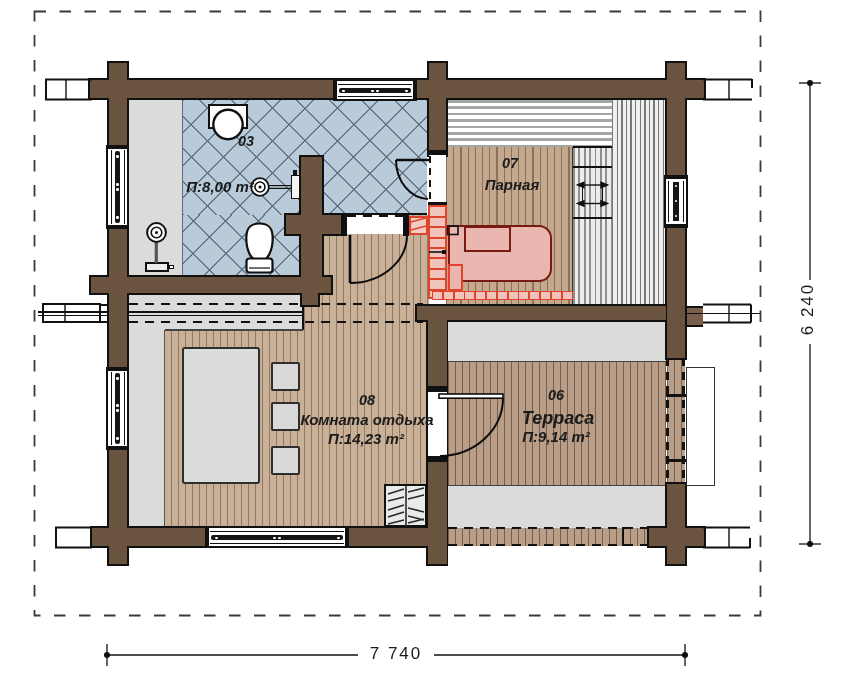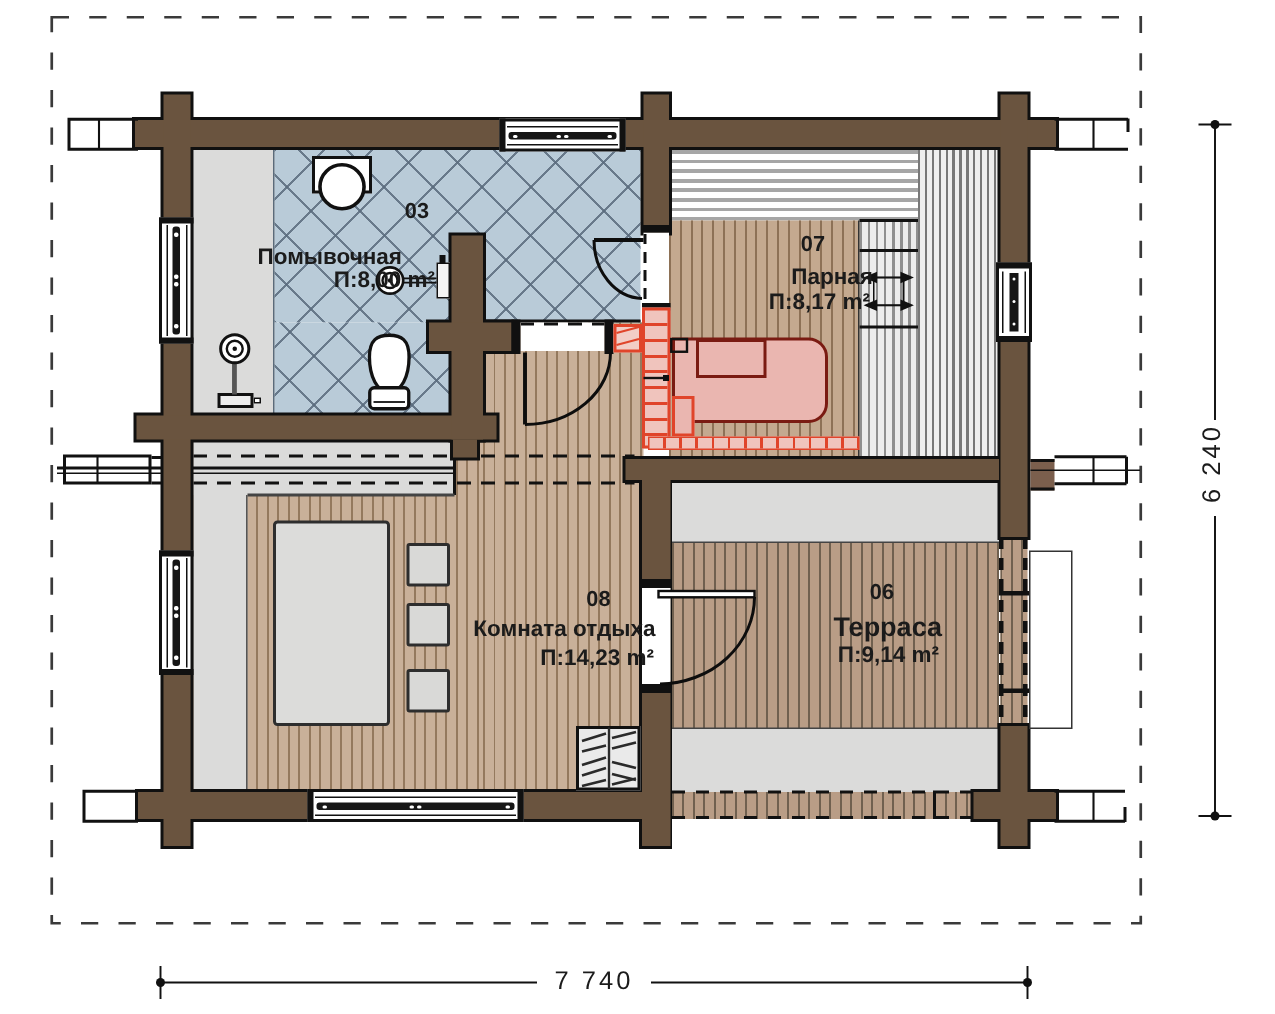--- a/index.html
+++ b/index.html
@@ -2,21 +2,21 @@
 <html><head>
 <meta charset="utf-8">
 <style>
 html,body{margin:0;padding:0;background:#fff;}
 #c{position:relative;width:850px;height:676px;background:#fff;overflow:hidden;
    font-family:"Liberation Sans",sans-serif;}
 #c div{position:absolute;}
 .wb{background:#101010;}
 .w{background:#6a543f;}
 .ln{background:#111;}
-.txt{color:#1b1b1b;font-weight:bold;text-align:right;white-space:nowrap;}
+.txt{color:#1b1b1b;font-weight:bold;text-align:center;white-space:nowrap;font-style:italic;}
 .wood1{background:#c9b099 repeating-linear-gradient(90deg,#94795e 0,#94795e 1.3px,transparent 1.3px,transparent 7px);}
 .wood3{background:#c4a98f repeating-linear-gradient(90deg,#8d7156 0,#8d7156 1.3px,transparent 1.3px,transparent 7.2px);}
 .wood4{background:#b99d86 repeating-linear-gradient(90deg,#70604f 0,#70604f 1.3px,transparent 1.3px,transparent 7px);}
 .gray{background:#dbdbda;}
 .blue{background-color:#b9cbd8;background-image:
   repeating-linear-gradient(45deg,rgba(90,107,125,.85) 0,rgba(90,107,125,.85) 1.4px,transparent 1.4px,transparent 23px),
   repeating-linear-gradient(-45deg,rgba(90,107,125,.85) 0,rgba(90,107,125,.85) 1.4px,transparent 1.4px,transparent 23px);}
 .hband{background:#fff repeating-linear-gradient(180deg,#a6a6a6 0,#a6a6a6 2.5px,transparent 2.5px,transparent 6.4px);}
 .vband{background:#efefef repeating-linear-gradient(90deg,#787878 0,#787878 1.5px,transparent 1.5px,transparent 4.6px);}
 .vband2{background:#ececec repeating-linear-gradient(90deg,#8f8f8f 0,#8f8f8f 1.8px,transparent 1.8px,transparent 5.4px);}
@@ -275,24 +275,22 @@
 <path d="M408,492 L424,488 M408,499 L424,495 M408,508 L424,512 M408,516 L424,520 M408,523 L424,519"></path>
 </g>
 <rect x="447.5" y="226" width="10.5" height="8.5" fill="none" stroke="#111" stroke-width="1.6"></rect>
 <path d="M429,252 L442,252" stroke="#111" stroke-width="1.6"></path>
 <rect x="442" y="250" width="4" height="4" fill="#111"></rect>
 
 <path d="M411,222 L426,218 M411,230 L426,226" stroke="#e0442a" stroke-width="1.4" fill="none"></path>
 </svg>
 
 <div class="txt" style="left:206px;top:133px;width:80px;font-size:14.5px;">03</div>
-<div class="txt" style="left:128px;top:163px;width:140px;font-size:15px;">Помывочная</div>
 <div class="txt" style="left:130px;top:178px;width:140px;font-size:15px;margin-left:20px;">П:8,00 m²</div>
 <div class="txt" style="left:470px;top:155px;width:80px;font-size:14.5px;">07</div>
 <div class="txt" style="left:442px;top:176px;width:140px;font-size:15px;">Парная</div>
-<div class="txt" style="left:440px;top:193px;width:140px;font-size:15px;">П:8,17 m²</div>
 <div class="txt" style="left:327px;top:392px;width:80px;font-size:14.5px;">08</div>
 <div class="txt" style="left:297px;top:411px;width:140px;font-size:15px;">Комната отдыха</div>
 <div class="txt" style="left:296px;top:430px;width:140px;font-size:15px;">П:14,23 m²</div>
 <div class="txt" style="left:516px;top:387px;width:80px;font-size:14.5px;">06</div>
 <div class="txt" style="left:488px;top:408px;width:140px;font-size:18px;">Терраса</div>
 <div class="txt" style="left:486px;top:428px;width:140px;font-size:15px;">П:9,14 m²</div>
 </div>
 
 </body></html>

